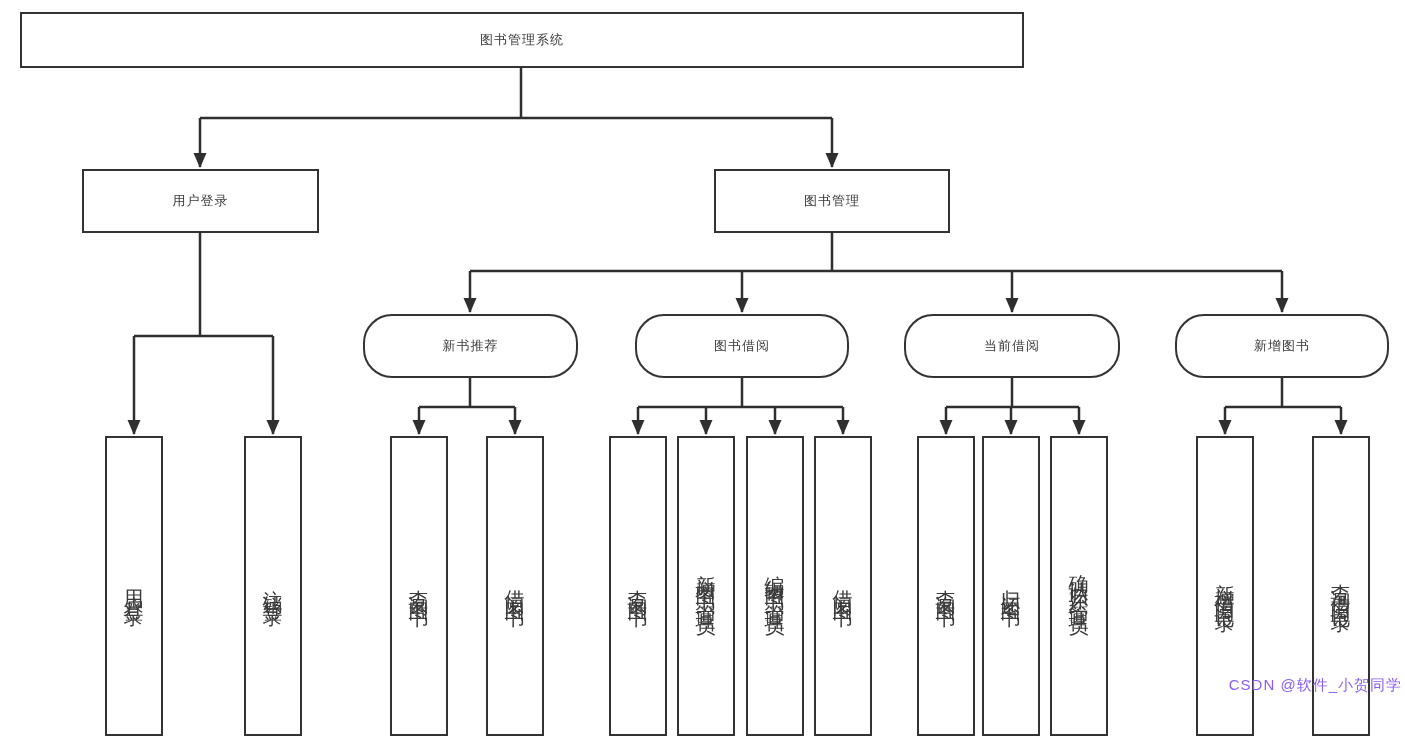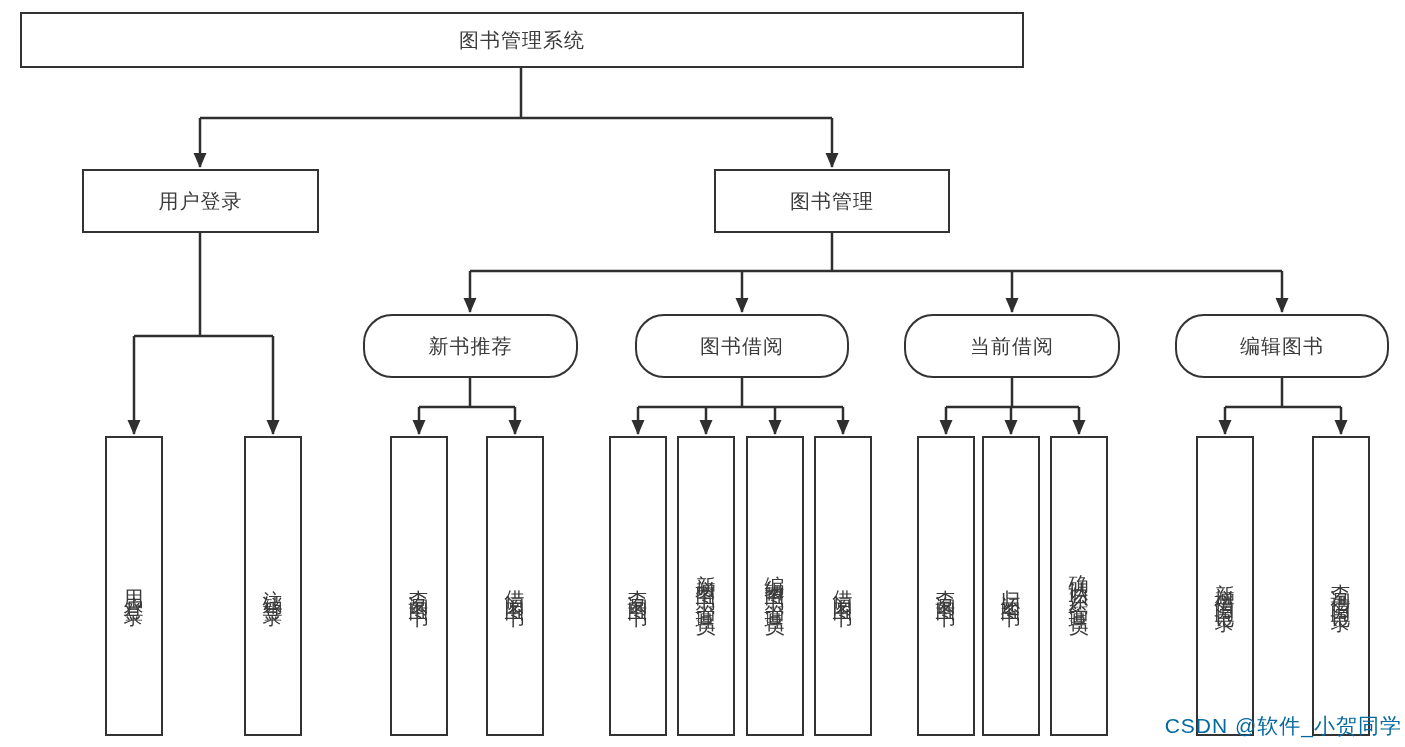--- a/index.html
+++ b/index.html
@@ -24,42 +24,42 @@
     background: #ffffff;
     border: 2px solid #333333;
     box-sizing: border-box;
     display: flex;
     align-items: center;
     justify-content: center;
     z-index: 1;
     color: #3a3a3a;
   }
   .box.h {
-    font-size: 20px;
+    font-size: 13px;
     letter-spacing: 1px;
   }
   .box.root { left: 20px; top: 12px; width: 1004px; height: 56px; }
   .box.lvl2 { top: 169px; height: 64px; }
   .box.lvl3 { top: 314px; height: 64px; border-radius: 29px; }
   .box.v {
     top: 436px; height: 300px; width: 58px;
   }
   .vtext {
     writing-mode: vertical-rl;
     text-orientation: mixed;
     font-size: 20px;
     letter-spacing: 6px;
     line-height: 1;
     white-space: nowrap;
   }
   .watermark {
     position: absolute;
-    right: 3px; top: 712px;
-    font-size: 21px;
-    color: #0369a1;
+    right: 3px; top: 676px;
+    font-size: 15px;
+    color: #8b5cf6;
     letter-spacing: 1px;
     z-index: 5;
   }
 </style>
 </head>
 <body>
 
 <div class="canvas">
 
   <svg class="connectors" width="1405" height="747" viewBox="0 0 1405 747">
@@ -113,21 +113,21 @@
   <div class="box h lvl3" style="left:363px; width:215px;">
     <span>新书推荐</span>
   </div>
   <div class="box h lvl3" style="left:904px; width:216px;">
     <span>当前借阅</span>
   </div>
   <div class="box h lvl3" style="left:635px; width:214px;">
     <span>图书借阅</span>
   </div>
   <div class="box h lvl3" style="left:1175px; width:214px;">
-    <span>编辑图书</span>
+    <span>新增图书</span>
   </div>
 
   <div class="box v" style="left:105px;">
     <span class="vtext">用户登录</span>
   </div>
   <div class="box v" style="left:244px;">
     <span class="vtext">注销登录</span>
   </div>
   <div class="box v" style="left:390px;">
     <span class="vtext">查询图书</span>

